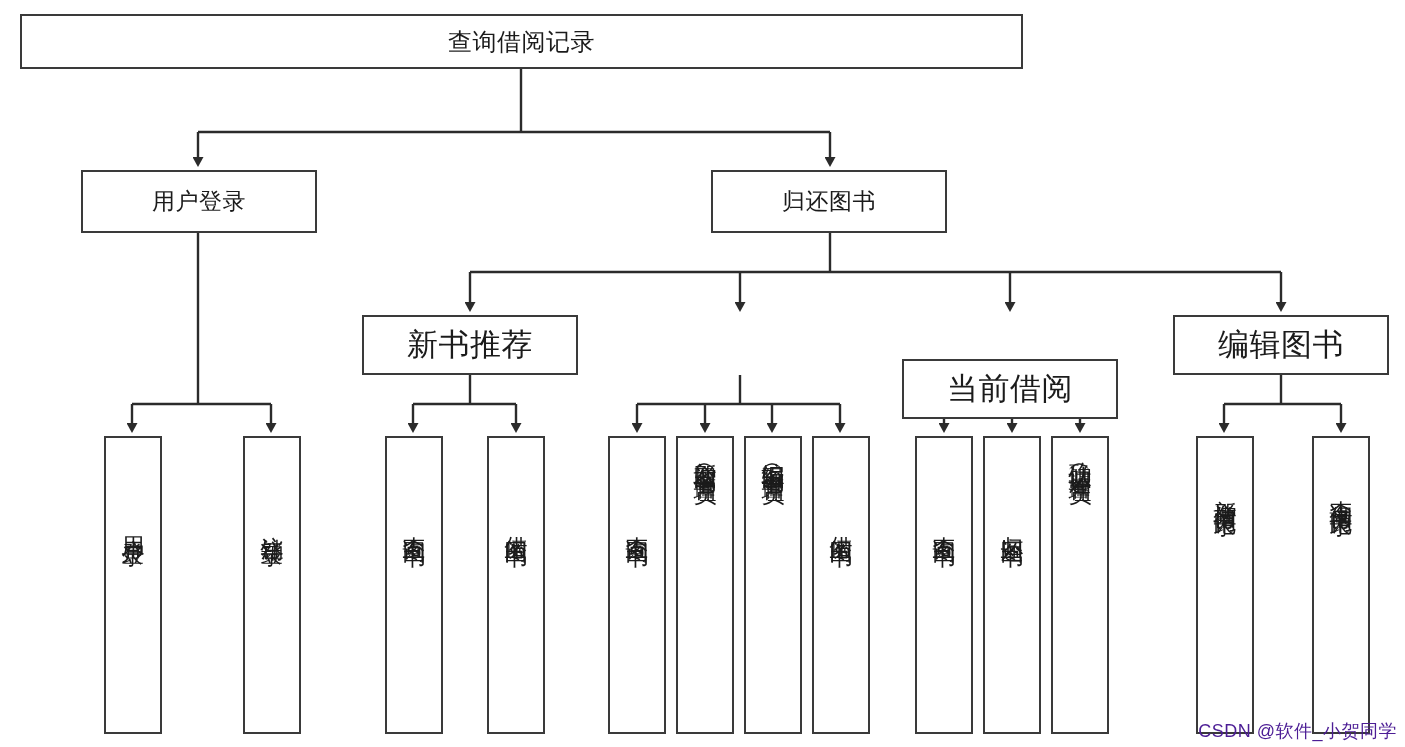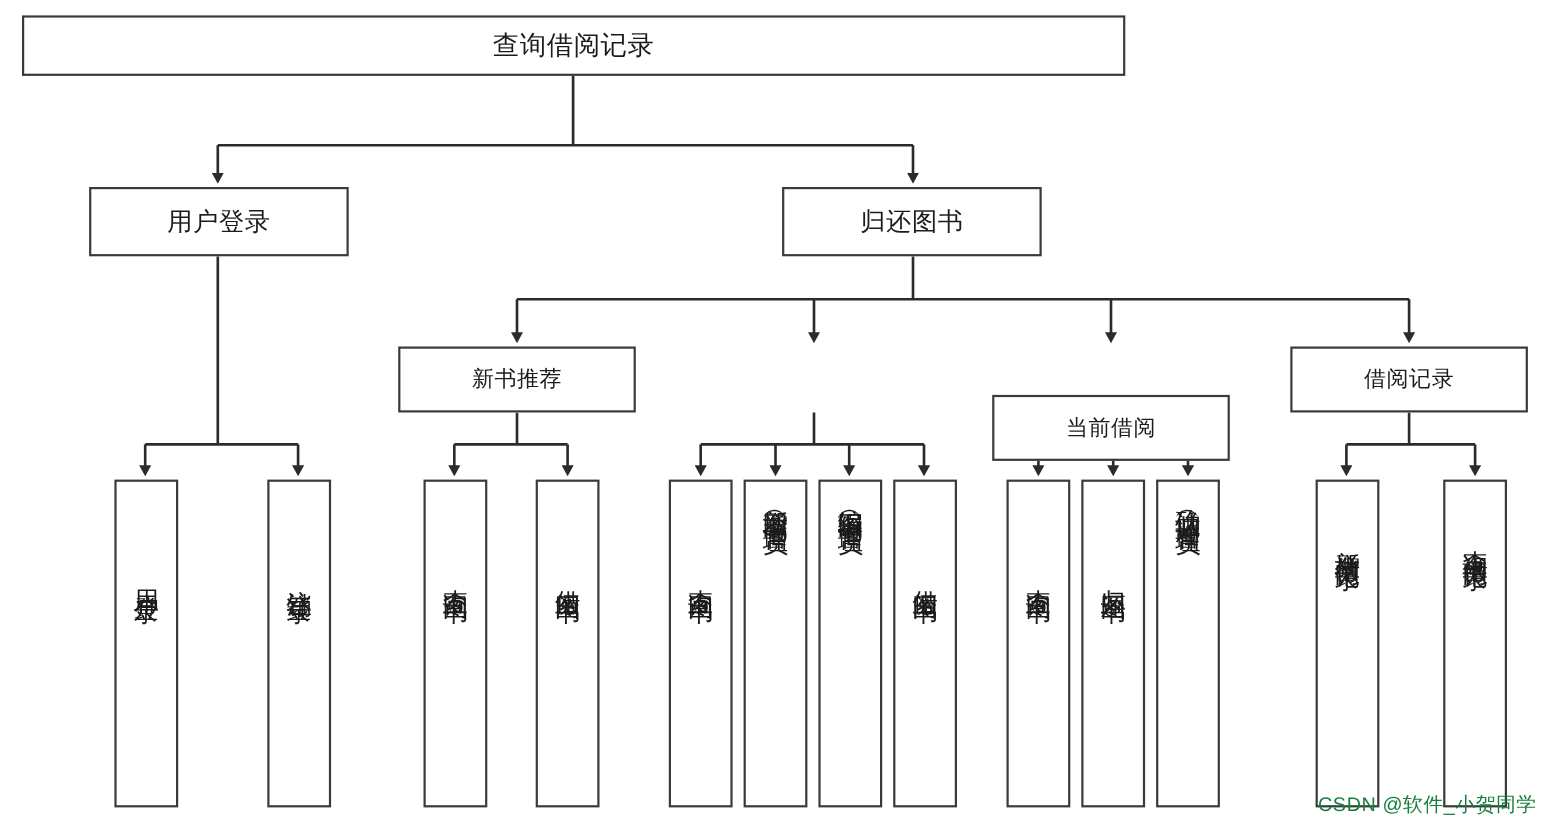--- a/index.html
+++ b/index.html
@@ -52,27 +52,27 @@
   }
   .node.vertical .lbl {
     writing-mode: vertical-rl;
     text-orientation: upright;
     font-size: 23px;
     line-height: 1.0;
     letter-spacing: 3px;
   }
   .node.root .lbl { font-size: 24px; }
   .node.lvl2 .lbl { font-size: 23px; }
-  .node.lvl3 .lbl { font-size: 20px; }
+  .node.lvl3 .lbl { font-size: 31px; }
   .watermark {
     position: absolute;
     right: 8px;
     bottom: 4px;
     font-size: 18px;
-    color: #15803d;
+    color: #4c1d95;
     white-space: nowrap;
     letter-spacing: 0.5px;
   }
 </style>
 </head>
 <body>
 
 <div id="canvas">
 
   <svg class="wires" viewBox="0 0 1405 747">
@@ -136,21 +136,21 @@
     <span class="lbl">归还图书</span>
   </div>
 
   <div class="node horizontal lvl3" style="left:362px; top:315px; width:216px; height:60px;">
     <span class="lbl">新书推荐</span>
   </div>
   <div class="node horizontal lvl3" style="left:902px; top:315px; width:216px; height:60px;margin-top:44px;">
     <span class="lbl">当前借阅</span>
   </div>
   <div class="node horizontal lvl3" style="left:1173px; top:315px; width:216px; height:60px;">
-    <span class="lbl">借阅记录</span>
+    <span class="lbl">编辑图书</span>
   </div>
 
   <div class="node vertical" style="left:104px; top:436px; width:58px; height:298px; padding-top:80px;">
     <span class="lbl">用户登录</span>
   </div>
   <div class="node vertical" style="left:243px; top:436px; width:58px; height:298px; padding-top:80px;">
     <span class="lbl">注销登录</span>
   </div>
 
   <div class="node vertical" style="left:385px; top:436px; width:58px; height:298px; padding-top:80px;">

